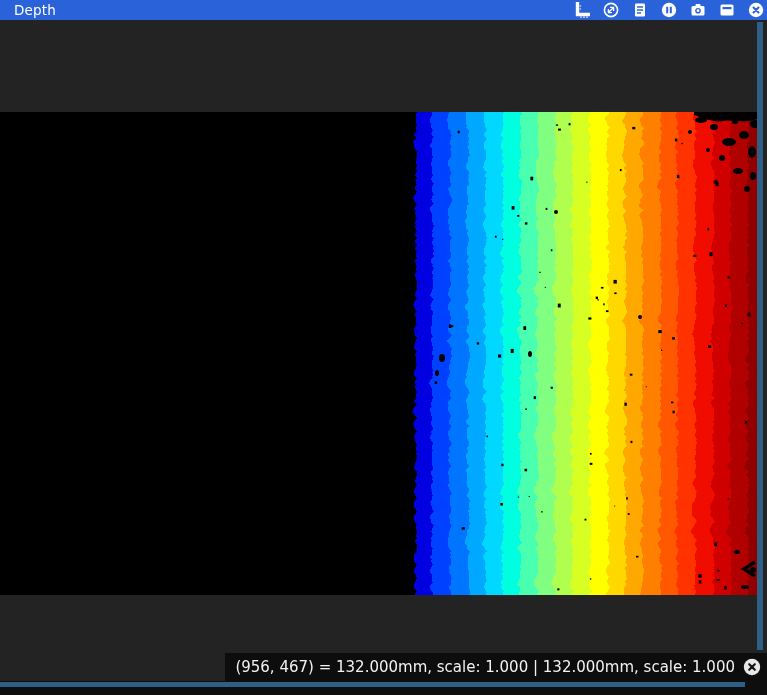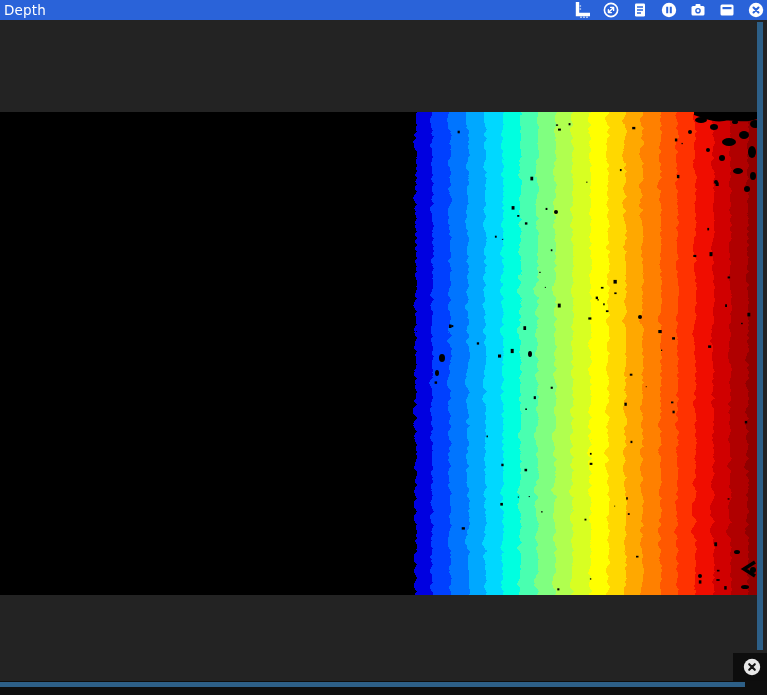--- a/index.html
+++ b/index.html
@@ -9,21 +9,21 @@
     font-family:"DejaVu Sans","Liberation Sans",sans-serif;
     background:var(--content_bg,#232323);
   }
   
   .titlebar{
     position:absolute;top:0;left:0;width:767px;height:20px;
     background:var(--titlebar,#2a63d9);
     display:flex;align-items:center;justify-content:space-between;
   }
   .title{
-    color:#fff;font-size:13.5px;line-height:20px;padding-left:4px;
+    color:#fff;font-size:13.5px;line-height:20px;padding-left:14px;
     letter-spacing:.2px;
   }
   .tb-icons{display:flex;align-items:center;gap:13px;padding-right:3px;}
   .tbbtn{
     background:transparent;border:none;margin:0;padding:0;
     width:16px;height:16px;display:flex;align-items:center;justify-content:center;
     cursor:pointer;
   }
   .tbbtn svg{display:block;}
   
@@ -282,20 +282,21 @@
           <rect x="528.7" y="384.0" width="1.1" height="1.1"></rect>
           <rect x="451.2" y="213.1" width="2.1" height="2.0"></rect>
           <rect x="714.3" y="430.3" width="2.8" height="3.9"></rect>
           <rect x="614.3" y="180.4" width="2.3" height="1.7"></rect>
         </g>
     </svg>
 
     <div class="vscroll"></div>
 
     <div class="statusbar">
+      <span class="readout">(956, 467) = 132.000mm, scale: 1.000 | 132.000mm, scale: 1.000</span>
       <button class="sb-close">
         <svg width="18" height="18" viewBox="0 0 18 18">
           <circle cx="9" cy="9" r="8.2" fill="#e8e8e8"></circle>
           <path d="M6.2 6.2 l5.6 5.6 M11.8 6.2 l-5.6 5.6" stroke="#141414" stroke-width="2.1" stroke-linecap="round" fill="none"></path>
         </svg>
       </button>
     </div>
 
   </div>
 

